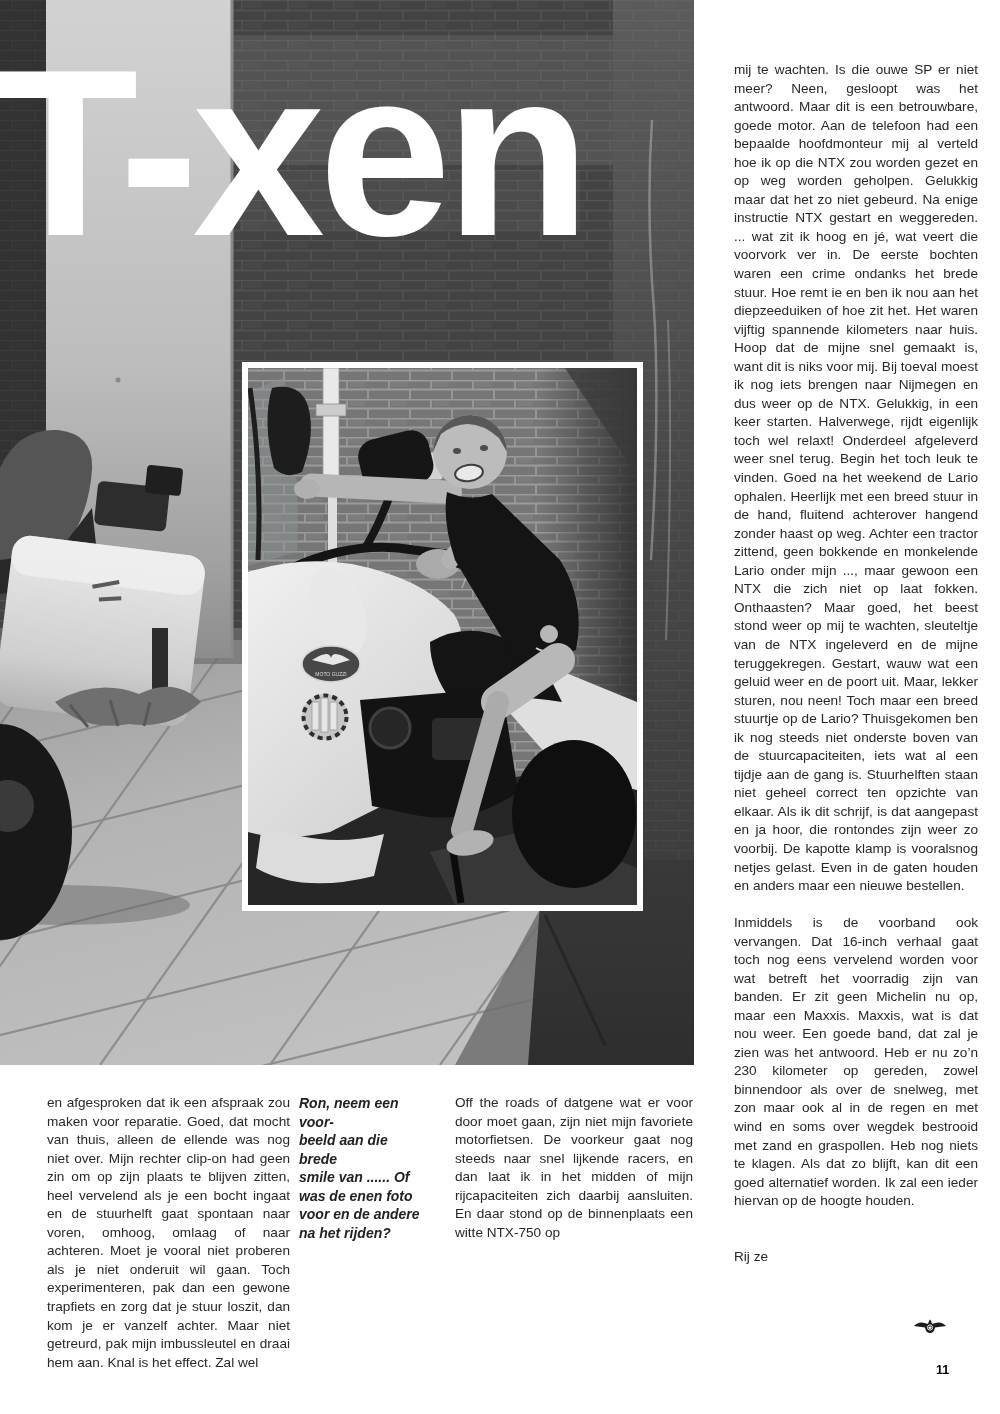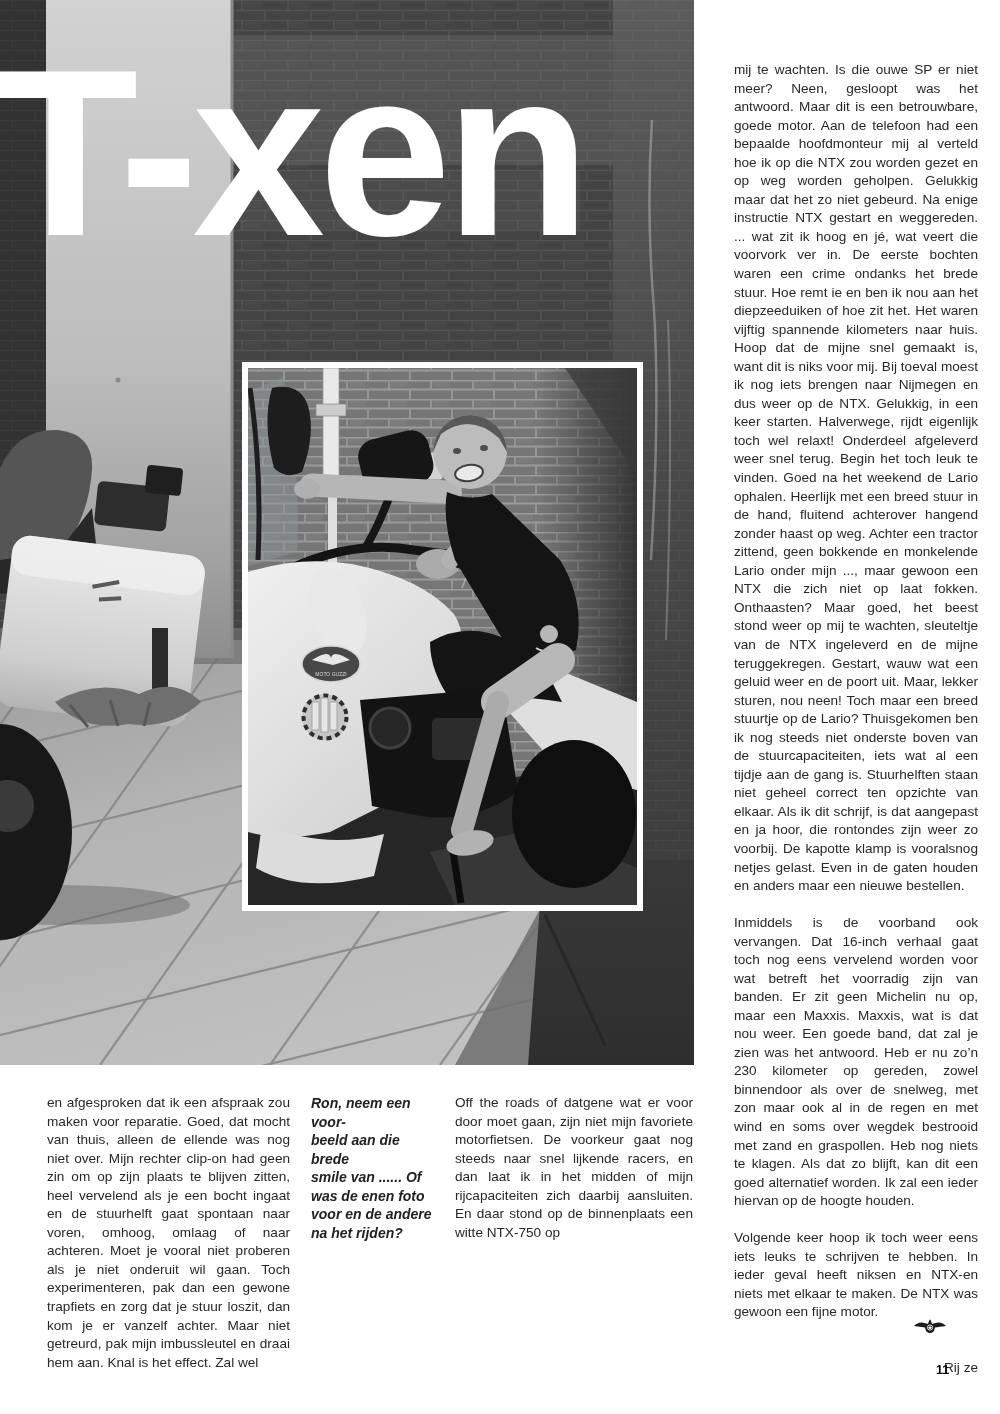--- a/index.html
+++ b/index.html
@@ -16,29 +16,29 @@
     font-size:238px;font-weight:700;line-height:1;letter-spacing:-6px;
     color:#ffffff;white-space:nowrap;z-index:5;
   }
   
   .col-right{
     position:absolute;left:714px;top:61px;width:244px;
     font-size:13.6px;line-height:18.55px;text-align:justify;margin-left:20px;
   }
   .col-right p{margin:0;}
   .col-right p + p{margin-top:18.4px;}
-  .signature{margin-top:37px !important;text-align:right;}
+  .signature{margin-top:37px !important;text-align:left;}
   
   .col-bl{
     position:absolute;left:47px;top:1094px;width:243px;
     font-size:13.6px;line-height:18.55px;text-align:justify;
   }
   .col-bl p{margin:0;}
   .caption{
-    position:absolute;left:311px;top:1094px;width:126px;
+    position:absolute;left:299px;top:1094px;width:126px;
     font-size:14px;line-height:18.55px;font-weight:700;font-style:italic;
     white-space:pre-line;color:#222222;
   }
   .col-br{
     position:absolute;left:455px;top:1094px;width:238px;
     font-size:13.6px;line-height:18.55px;text-align:justify;
   }
   .col-br p{margin:0;}
   .col-br p + p{margin-top:34px;}
   
@@ -243,21 +243,20 @@
         </g>
       </g>
     </svg>
 
     <div class="headline">T-xen</div>
   </div>
 
   <div class="col-right">
     <p>mij te wachten. Is die ouwe SP er niet meer? Neen, gesloopt was het antwoord. Maar dit is een betrouwbare, goede motor. Aan de telefoon had een bepaalde hoofdmonteur mij al verteld hoe ik op die NTX zou worden gezet en op weg worden geholpen. Gelukkig maar dat het zo niet gebeurd. Na enige instructie NTX gestart en weggereden. ... wat zit ik hoog en jé, wat veert die voorvork ver in. De eerste bochten waren een crime ondanks het brede stuur. Hoe remt ie en ben ik nou aan het diepzeeduiken of hoe zit het. Het waren vijftig spannende kilometers naar huis. Hoop dat de mijne snel gemaakt is, want dit is niks voor mij. Bij toeval moest ik nog iets brengen naar Nijmegen en dus weer op de NTX. Gelukkig, in een keer starten. Halverwege, rijdt eigenlijk toch wel relaxt! Onderdeel afgeleverd weer snel terug. Begin het toch leuk te vinden. Goed na het weekend de Lario ophalen. Heerlijk met een breed stuur in de hand, fluitend achterover hangend zonder haast op weg. Achter een tractor zittend, geen bokkende en monkelende Lario onder mijn ..., maar gewoon een NTX die zich niet op laat fokken. Onthaasten? Maar goed, het beest stond weer op mij te wachten, sleuteltje van de NTX ingeleverd en de mijne teruggekregen. Gestart, wauw wat een geluid weer en de poort uit. Maar, lekker sturen, nou neen! Toch maar een breed stuurtje op de Lario? Thuisgekomen ben ik nog steeds niet onderste boven van de stuurcapaciteiten, iets wat al een tijdje aan de gang is. Stuurhelften staan niet geheel correct ten opzichte van elkaar. Als ik dit schrijf, is dat aangepast en ja hoor, die rontondes zijn weer zo voorbij. De kapotte klamp is vooralsnog netjes gelast. Even in de gaten houden en anders maar een nieuwe bestellen.</p>
     <p>Inmiddels is de voorband ook vervangen. Dat 16-inch verhaal gaat toch nog eens vervelend worden voor wat betreft het voorradig zijn van banden. Er zit geen Michelin nu op, maar een Maxxis. Maxxis, wat is dat nou weer. Een goede band, dat zal je zien was het antwoord. Heb er nu zo’n 230 kilometer op gereden, zowel binnendoor als over de snelweg, met zon maar ook al in de regen en met wind en soms over wegdek bestrooid met zand en graspollen. Heb nog niets te klagen. Als dat zo blijft, kan dit een goed alternatief worden. Ik zal een ieder hiervan op de hoogte houden.</p>
-    <p>Volgende keer hoop ik toch weer eens iets leuks te schrijven te hebben. In ieder geval heeft niksen en NTX-en niets met elkaar te maken. De NTX was gewoon een fijne motor.</p>
     <p class="signature">Rij ze</p>
   </div>
 
   <div class="col-bl">
     <p>en afgesproken dat ik een afspraak zou maken voor reparatie. Goed, dat mocht van thuis, alleen de ellende was nog niet over. Mijn rechter clip-on had geen zin om op zijn plaats te blijven zitten, heel vervelend als je een bocht ingaat en de stuurhelft gaat spontaan naar voren, omhoog, omlaag of naar achteren. Moet je vooral niet proberen als je niet onderuit wil gaan. Toch experimenteren, pak dan een gewone trapfiets en zorg dat je stuur loszit, dan kom je er vanzelf achter. Maar niet getreurd, pak mijn imbussleutel en draai hem aan. Knal is het effect. Zal wel</p>
   </div>
 
   <div class="caption">Ron, neem een voor-
 beeld aan die brede
 smile van ...... Of

